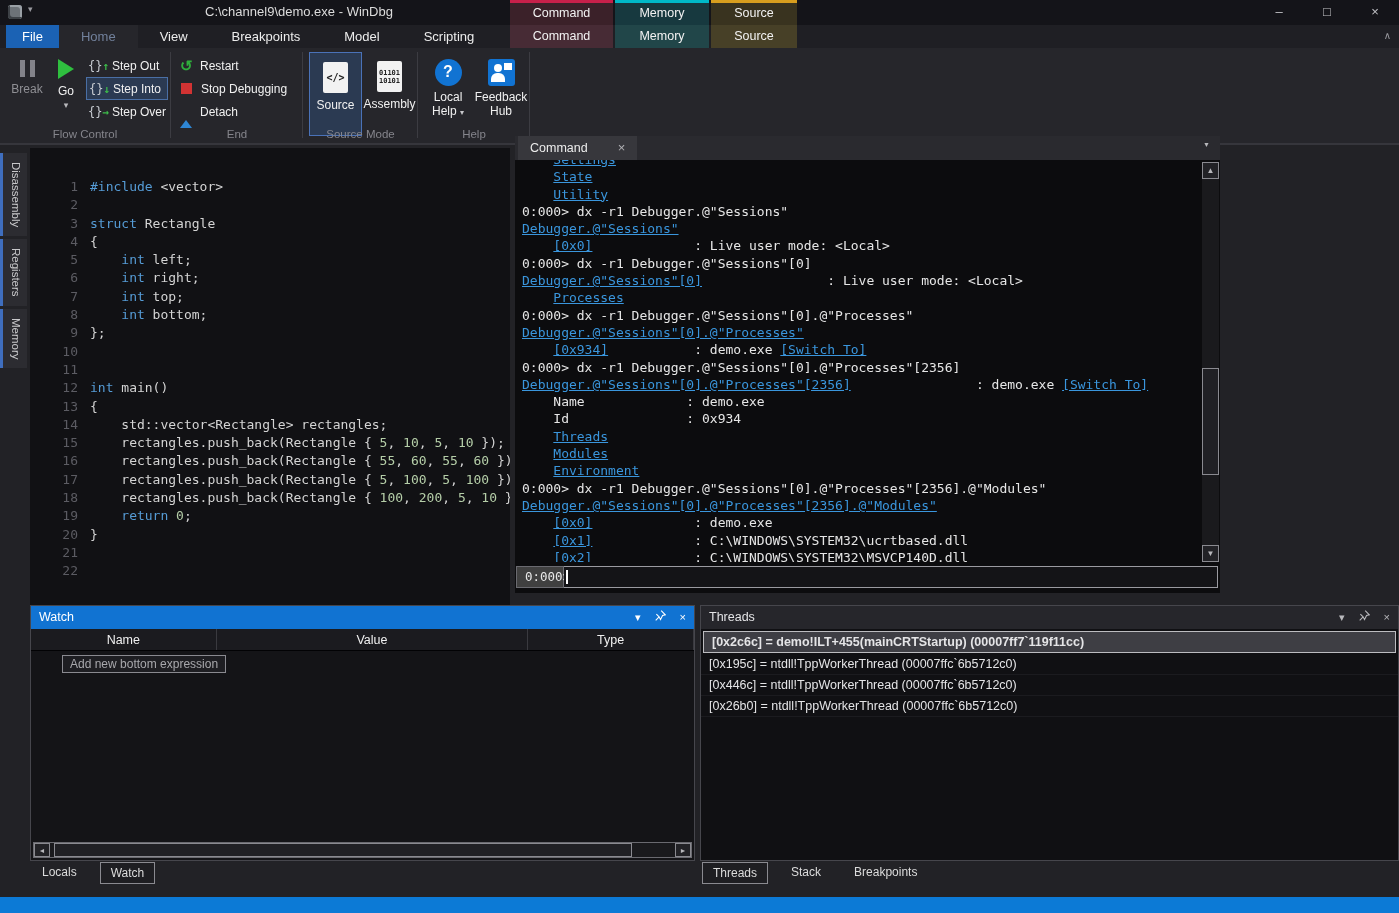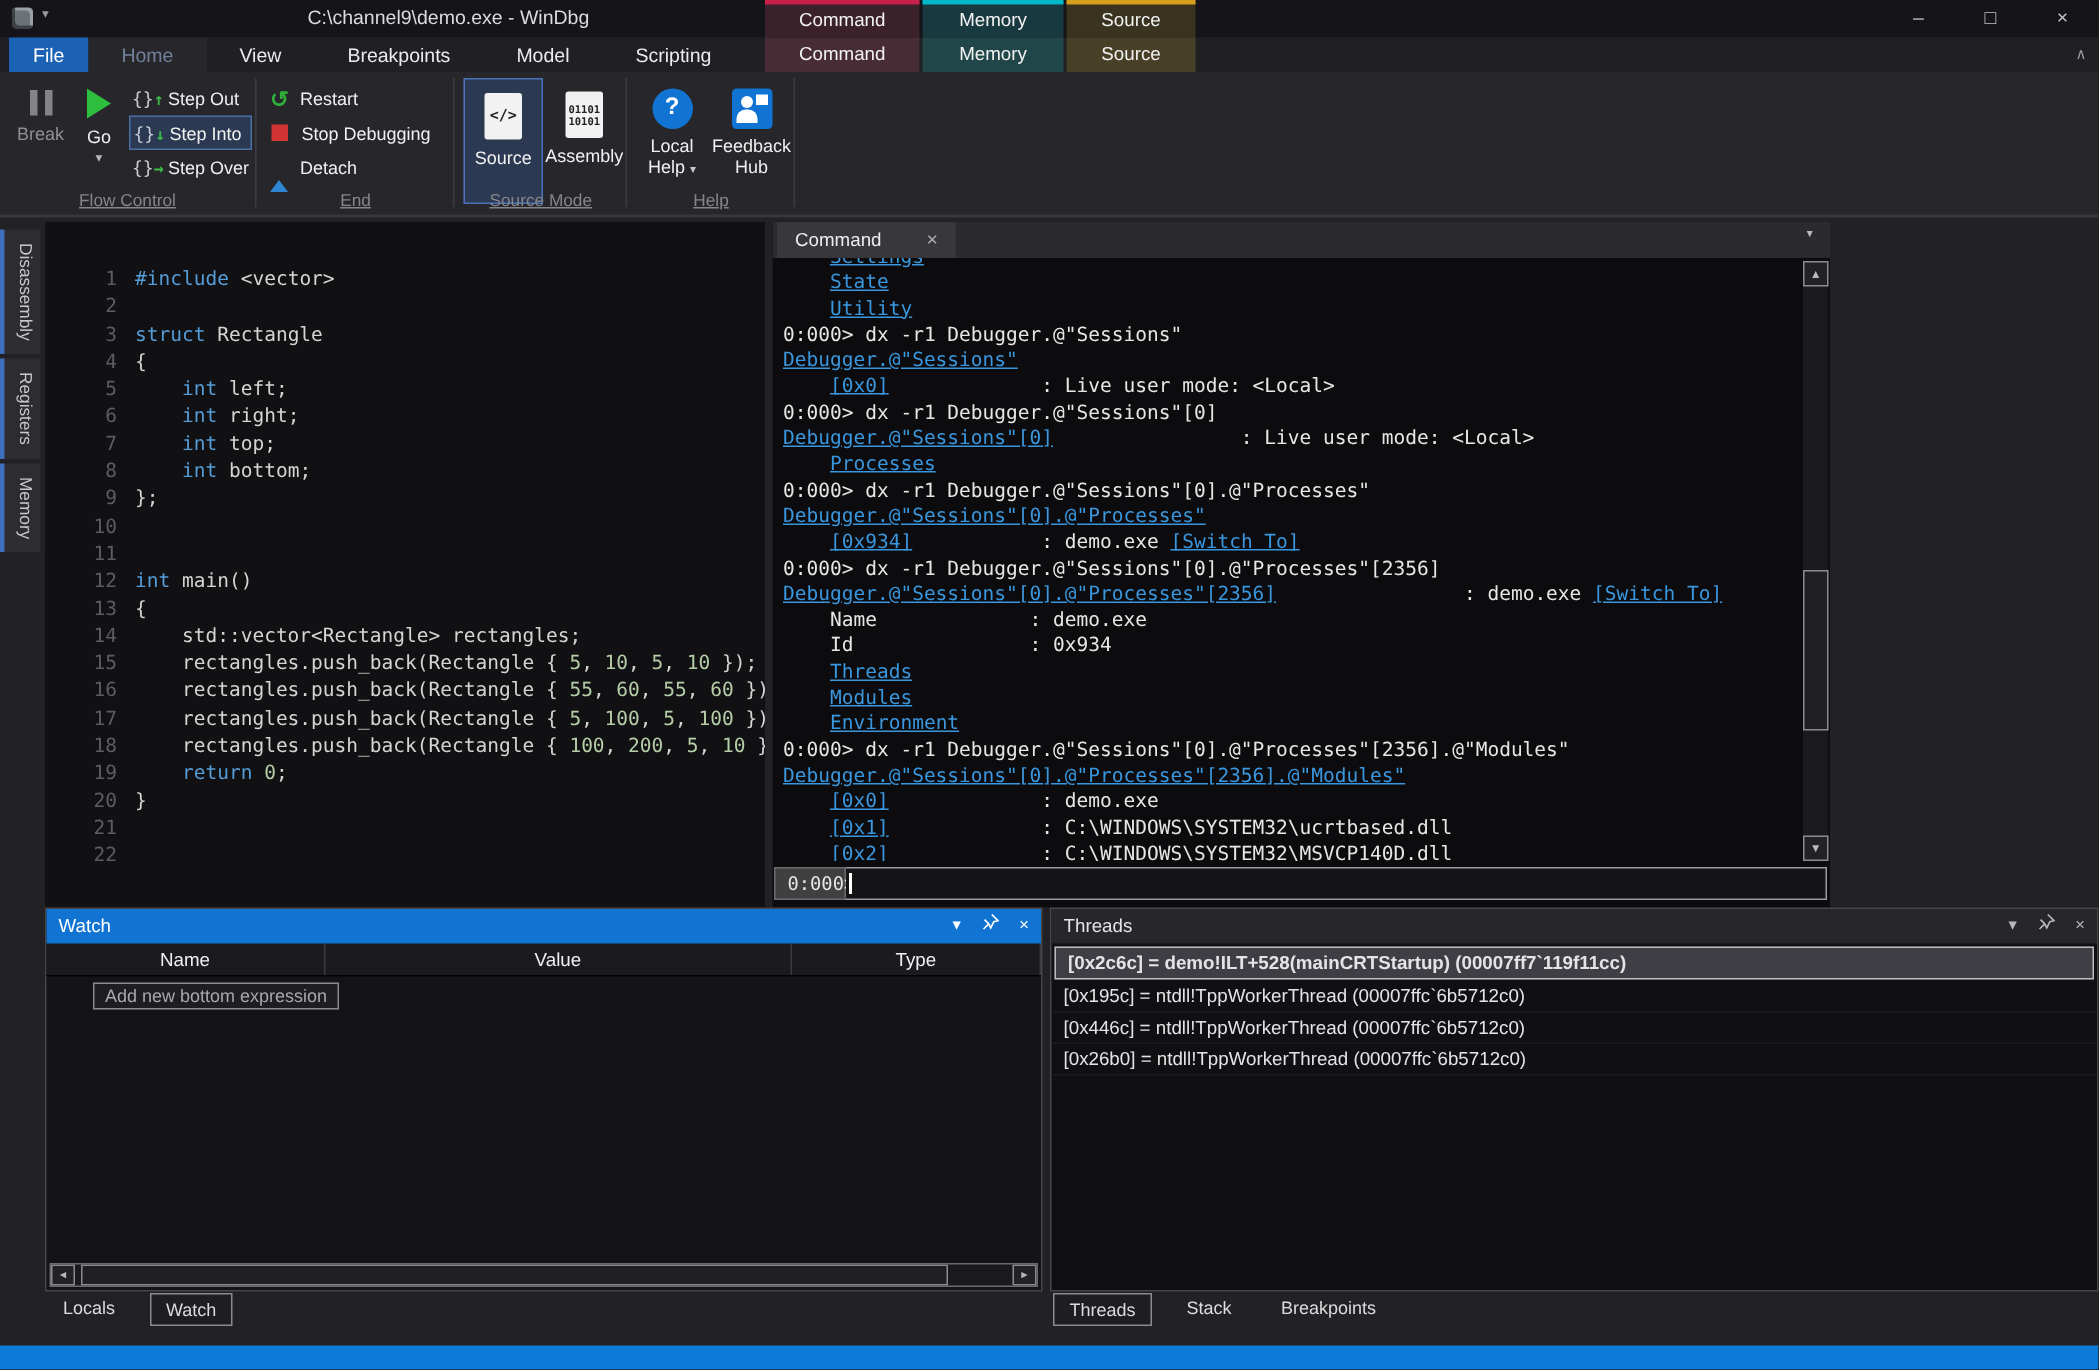--- a/index.html
+++ b/index.html
@@ -24,21 +24,21 @@
   
   .menurow { position:absolute; left:0; top:25px; width:1399px; height:23px; background:#1f1f24;padding-left:40px; }
   #menu-items { position:absolute; left:6px; top:0; height:23px; display:flex; }
   .menu-item { padding:0 22px; line-height:23px; font-size:13px; color:#ececec; }
   .menu-item.file { background:#1b62b4; color:#fff; padding:0 16px; }
   .menu-item.active { background:#26262b; color:#71809b; }
   .collapse-caret { position:absolute; right:8px; top:5px; color:#9a9aa0; font-size:10px; }
 
   
   .ribbon { position:absolute; left:0; top:48px; width:1399px; height:97px; background:#26262b; border-bottom:2px solid #36363c; }
-  .glabel { position:absolute; bottom:3px; font-size:11.5px; color:#85858c; width:100%; text-align:center;text-decoration:underline; }
+  .glabel { position:absolute; bottom:3px; font-size:11.5px; color:#85858c; width:100%; text-align:center; }
   .gsep { position:absolute; top:4px; height:86px; width:1px; background:#3c3c42; }
   .rgroup { position:absolute; top:0; height:95px; }
   .g-flow { left:0; width:170px; } .g-end { left:171px; width:132px; }
   .g-srcmode { left:303px; width:115px; } .g-help { left:418px; width:112px; }
 
   .bigbtn { position:absolute; top:6px; display:flex; flex-direction:column; align-items:center; }
   .blabel { font-size:12px; color:#f0f0f0; margin-top:5px; }
   .blabel.dim { color:#8f8f94; }
   .btn-break { left:6px; width:42px; }
   .ic-pause { display:flex; gap:5px; margin-top:6px; }
@@ -88,21 +88,21 @@
 
   
   .source-pane { position:absolute; left:30px; top:148px; width:480px; height:457px; background:#111114; }
   .code { position:absolute; left:0; top:24px; right:0; bottom:0; background:#111114; padding-top:6px; font-family:"DejaVu Sans Mono",monospace; font-size:13px; line-height:18.3px; white-space:pre; overflow:hidden; }
   .code-line { display:flex; }
   .gutter { width:60px; text-align:right; padding-right:12px; color:#5c5c63; flex:none; }
   .code-text { color:#d4d4d4; }
   .tok-kw { color:#569cd6;text-align:right; } .tok-num { color:#b5cea8; }
 
   
-  .command-pane { position:absolute; left:515px; top:148px; width:705px; height:457px; background:#0c0c0e; }
+  .command-pane { position:absolute; left:515px; top:136px; width:705px; height:457px; background:#0c0c0e; }
   .cmd-output { position:absolute; left:0; top:24px; right:20px; bottom:31px; padding-left:7px; font-family:"DejaVu Sans Mono",monospace; font-size:13px; line-height:17.3px; white-space:pre; overflow:hidden; color:#e6e6e6; }
   .cmd-line.clip { margin-top:-9px; }
   .cmd-link { color:#3a96dd; text-decoration:underline; }
   .cmd-input-row { position:absolute; left:1px; right:2px; bottom:5px; height:22px; display:flex; }
   .cmd-prompt { width:48px; background:#404040; border:1px solid #6a6a70; color:#e8e8e8; font-family:"DejaVu Sans Mono",monospace; font-size:12.5px; line-height:19px; padding-left:8px; flex:none; }
   .cmd-input { flex:1; background:#141417; border:1px solid #9a9aa0; border-left:none; position:relative; }
   .caret-bar { position:absolute; left:2px; top:3px; width:2px; height:14px; background:#ffffff; }
   .v-scroll { position:absolute; right:1px; top:26px; width:17px; height:400px; background:#1a1a1d; }
   .v-btn { position:absolute; left:0; width:17px; height:17px; border:1px solid #8a8a90; color:#b8b8bc; font-size:8px; text-align:center; line-height:15px; background:#222226; }
   .v-up { top:0; } .v-down { bottom:0; }
@@ -315,21 +315,21 @@
     <span>Threads</span>
     <span class="ptitle-icons">
       <span class="ti">▾</span>
       <span class="ti"><svg width="11" height="11" viewBox="0 0 16 16">
             <path d="M9 1 L15 7 L11 8 L8 14 L6 10 L1 15 M6 10 L2 6 Z" fill="none" stroke="currentColor" stroke-width="1.6"></path>
           </svg></span>
       <span class="ti">×</span>
     </span>
   </div>
   <div class="thread-rows" id="thread-rows">
-      <div class="thread-row sel">[0x2c6c] = demo!ILT+528(mainCRTStartup) (00007ff7`119f11cc)</div>
+      <div class="thread-row sel">[0x2c6c] = demo!ILT+455(mainCRTStartup) (00007ff7`119f11cc)</div>
       <div class="thread-row">[0x195c] = ntdll!TppWorkerThread (00007ffc`6b5712c0)</div>
       <div class="thread-row">[0x446c] = ntdll!TppWorkerThread (00007ffc`6b5712c0)</div>
       <div class="thread-row">[0x26b0] = ntdll!TppWorkerThread (00007ffc`6b5712c0)</div>
     </div>
 </div>
 
 <div class="btabs left" id="watch-tabs">
     <span class="btab">Locals</span>
     <span class="btab sel">Watch</span>
   </div>

